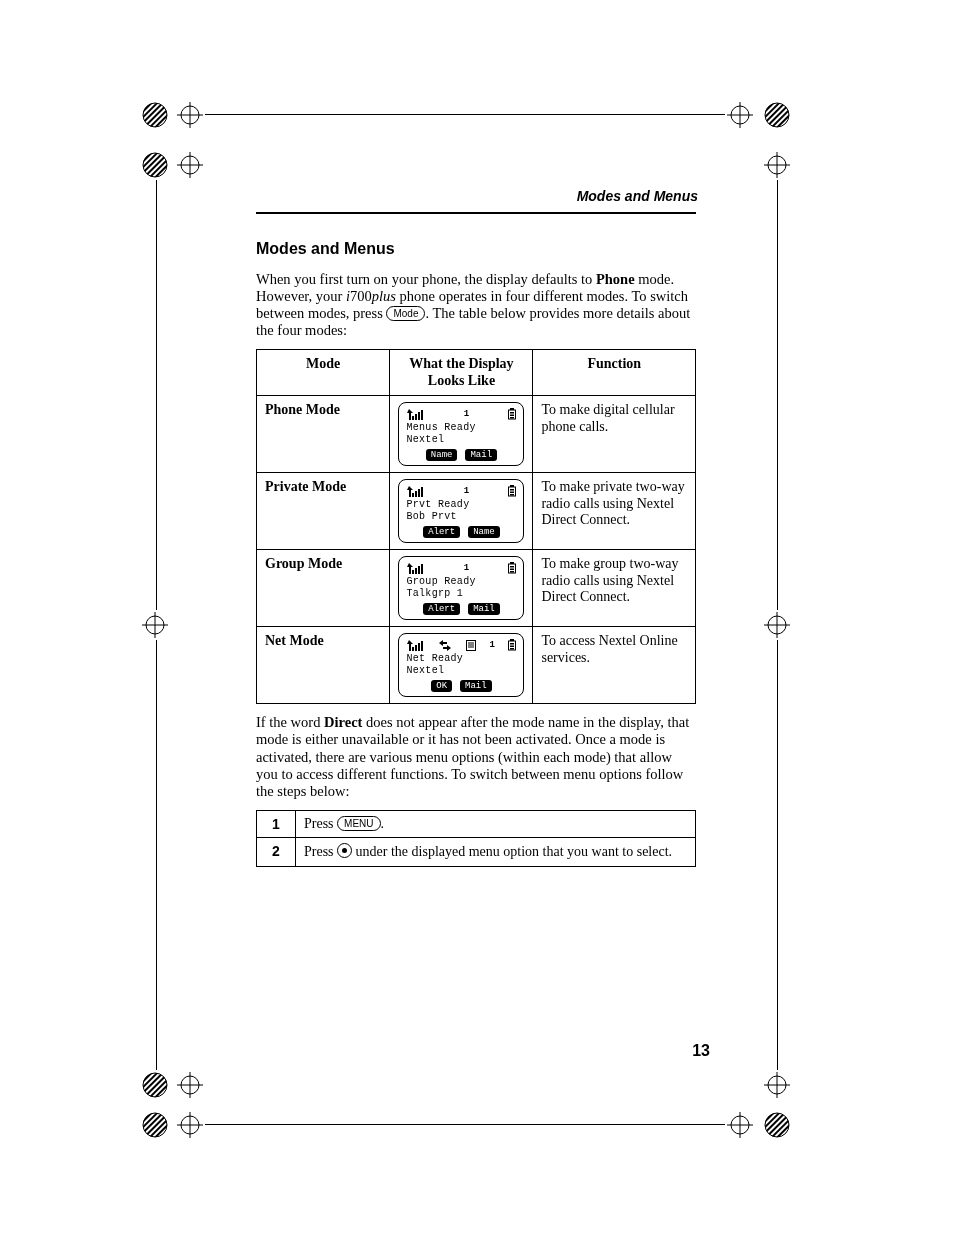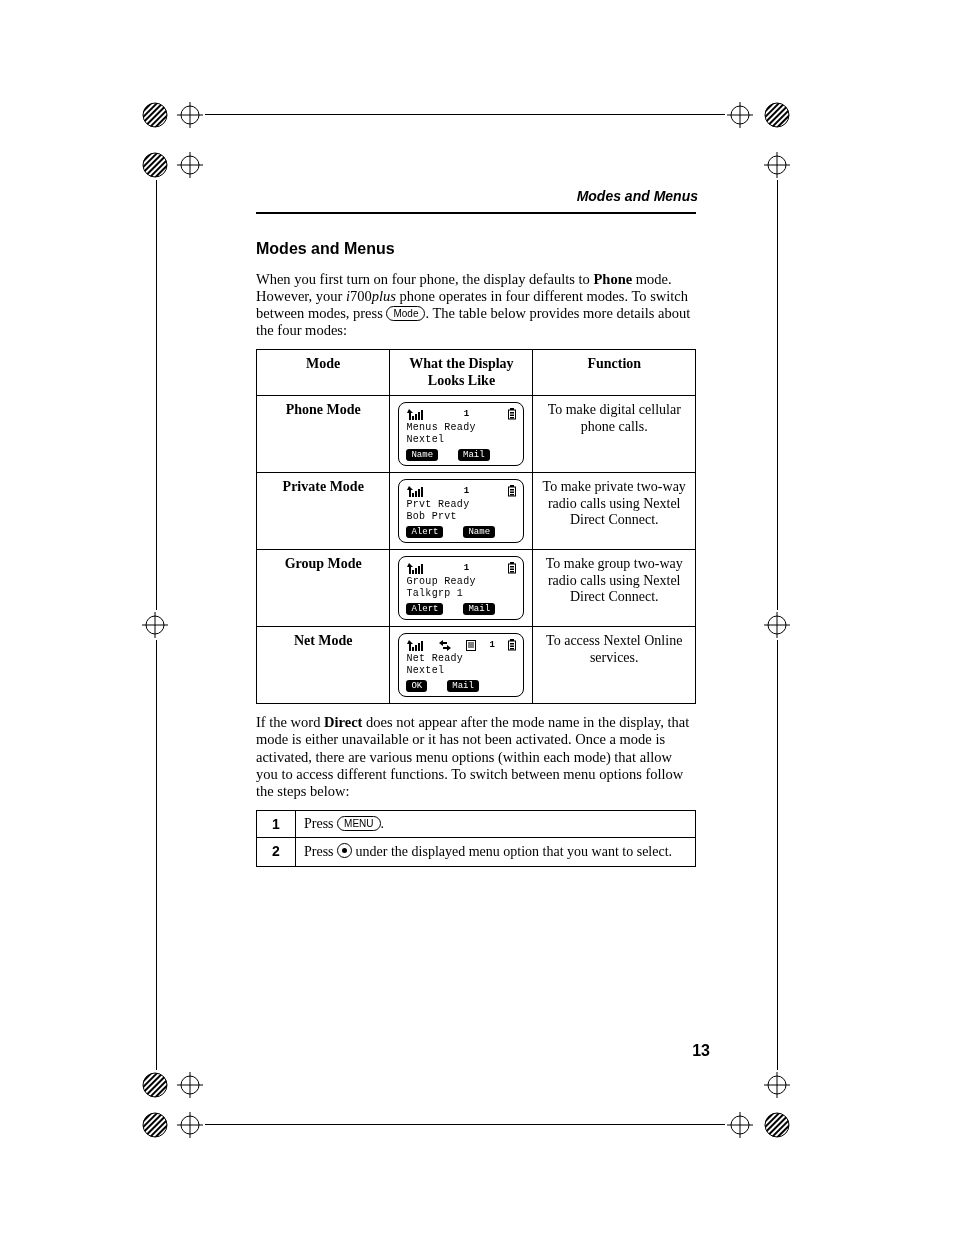--- a/index.html
+++ b/index.html
@@ -23,31 +23,31 @@
   .body{position:absolute;left:256px;top:240px;width:440px;font-size:14.5px;line-height:1.18}
   h2.section{font-family:Arial,Helvetica,sans-serif;font-size:16px;font-weight:bold;margin:0 0 12px 0}
   .para{margin:0 0 10px 0}
   .i{font-style:italic}
   .b{font-weight:bold}
   .keycap{display:inline-block;border:1px solid #000;border-radius:9px;padding:0 6px;font:10px Arial,Helvetica,sans-serif;line-height:13px;vertical-align:1px}
   .keydot{display:inline-block;border:1px solid #000;border-radius:50%;width:13px;height:13px;vertical-align:-2px;position:relative}
   .keydot::after{content:"";position:absolute;left:4px;top:4px;width:5px;height:5px;border-radius:50%;background:#000}
   
   table.modes{border-collapse:collapse;width:100%;margin:6px 0 10px 0;font-size:14px}
-  table.modes th,table.modes td{border:1.5px solid #000;padding:6px 8px;vertical-align:top;text-align:center}
+  table.modes th,table.modes td{border:1.5px solid #000;padding:6px 8px;vertical-align:top;text-align:left}
   table.modes th{font-weight:bold;text-align:center}
   table.modes td.mode-name{font-weight:bold;width:120px}
   table.modes td.func{width:150px}
   table.modes td.disp{text-align:center}
   
   .lcd{display:inline-block;border:1.5px solid #000;border-radius:8px;padding:5px 7px 4px 7px;width:110px;font:10px/12px "Courier New",monospace;text-align:left}
   .lcd .top{display:flex;align-items:center;justify-content:space-between;margin-bottom:2px}
   .lcd .top .n{font-weight:bold;font-size:9px}
   .lcd .line{white-space:nowrap;letter-spacing:0.3px}
-  .lcd .soft{display:flex;justify-content:flex-start;margin-top:3px;gap:20px}
+  .lcd .soft{display:flex;justify-content:center;margin-top:3px;gap:8px}
   .lcd .softkey{display:inline-block;background:#000;color:#fff;border-radius:3px;padding:0 5px;font:9px/12px "Courier New",monospace}
   .ic{display:inline-block;vertical-align:middle}
   
   table.steps{border-collapse:collapse;width:100%;font-size:14px;margin-top:6px}
   table.steps td{border:1px solid #000;padding:5px 8px;vertical-align:top}
   table.steps td.num{width:22px;font-weight:bold;font-family:Arial,Helvetica,sans-serif;text-align:center}
 </style>
 </head>
 <body>
 
@@ -166,21 +166,21 @@
 
   
   <div class="running-head">Modes and Menus</div>
   <div class="content-rule top"></div>
 
   
   <div class="body">
     <h2 class="section">Modes and Menus</h2>
 
     <p class="para">
-      <span>When you first turn on four phone, the display defaults to </span><span class="b">Phone</span><span> mode. However, your </span><span class="i">i</span><span>700</span><span class="i">plus</span><span> phone operates in four different modes. To switch between modes, press </span><span class="keycap">Mode</span><span>. The table below provides more details about the four modes:</span>
+      <span>When you first turn on your phone, the display defaults to </span><span class="b">Phone</span><span> mode. However, your </span><span class="i">i</span><span>700</span><span class="i">plus</span><span> phone operates in four different modes. To switch between modes, press </span><span class="keycap">Mode</span><span>. The table below provides more details about the four modes:</span>
     </p>
 
     <table class="modes">
       <thead>
         <tr>
           <th>Mode</th>
           <th>What the Display Looks Like</th>
           <th>Function</th>
         </tr>
       </thead>

